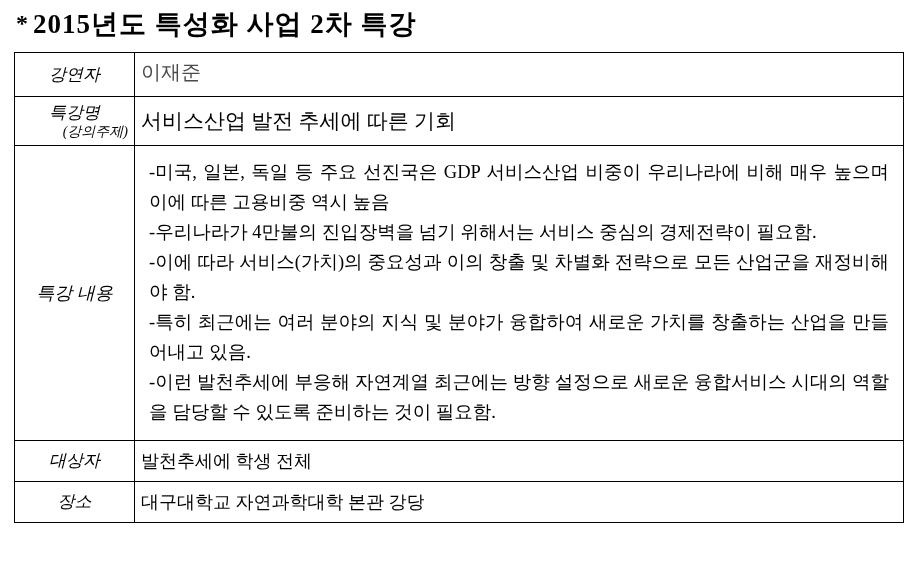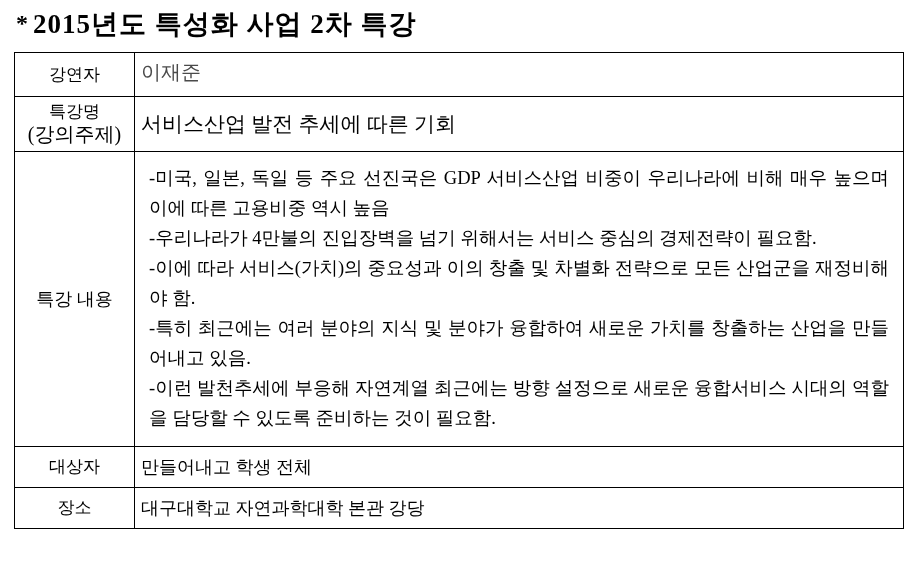--- a/index.html
+++ b/index.html
@@ -44,20 +44,21 @@
     border: 1px solid #000000;
     vertical-align: middle;
     padding: 4px 6px;
   }
   td.label {
     width: 120px;
     text-align: center;
     font-size: 17px;
     line-height: 1.25;
     padding: 6px 4px;
+    font-style: italic;
   }
   td.value {
     font-size: 18px;
     padding-left: 12px;
   }
   .row-lecturer td.value {
     font-size: 20px;
     color: #4a4a4a;
     padding-top: 6px;
     padding-bottom: 10px;
@@ -66,21 +67,22 @@
     padding-top: 9px;
     padding-bottom: 9px;
   }
   .row-topic td.value {
     font-size: 21px;
     padding-top: 10px;
     padding-bottom: 10px;
   }
   .row-topic td.label .sub {
     display: block;
-    font-size: 20px;
+    font-size: 14px;
+    text-align: right;
   }
   .row-content td.value {
     font-size: 18.5px;
     line-height: 1.62;
     padding: 12px 14px 12px 14px;
     text-align: justify;
   }
   .row-content td.label {
     font-size: 18px;
   }
@@ -127,21 +129,21 @@
         <td class="value">
           <span class="content-line">-미국, 일본, 독일 등 주요 선진국은 GDP 서비스산업 비중이 우리나라에 비해 매우 높으며 이에 따른 고용비중 역시 높음</span>
           <span class="content-line">-우리나라가 4만불의 진입장벽을 넘기 위해서는 서비스 중심의 경제전략이 필요함.</span>
           <span class="content-line">-이에 따라 서비스(가치)의 중요성과 이의 창출 및 차별화 전략으로 모든 산업군을 재정비해야 함.</span>
           <span class="content-line">-특히 최근에는 여러 분야의 지식 및 분야가 융합하여 새로운 가치를 창출하는 산업을 만들어내고 있음.</span>
           <span class="content-line">-이런 발천추세에 부응해 자연계열 최근에는 방향 설정으로 새로운 융합서비스 시대의 역할을 담당할 수 있도록 준비하는 것이 필요함.</span>
         </td>
       </tr>
       <tr class="row-target">
         <td class="label">대상자</td>
-        <td class="value">만들어내고 학생 전체</td>
+        <td class="value">발천추세에 학생 전체</td>
       </tr>
       <tr class="row-place">
         <td class="label">장소</td>
         <td class="value">대구대학교 자연과학대학 본관 강당</td>
       </tr>
     </tbody>
   </table>
 
 </div>
 

